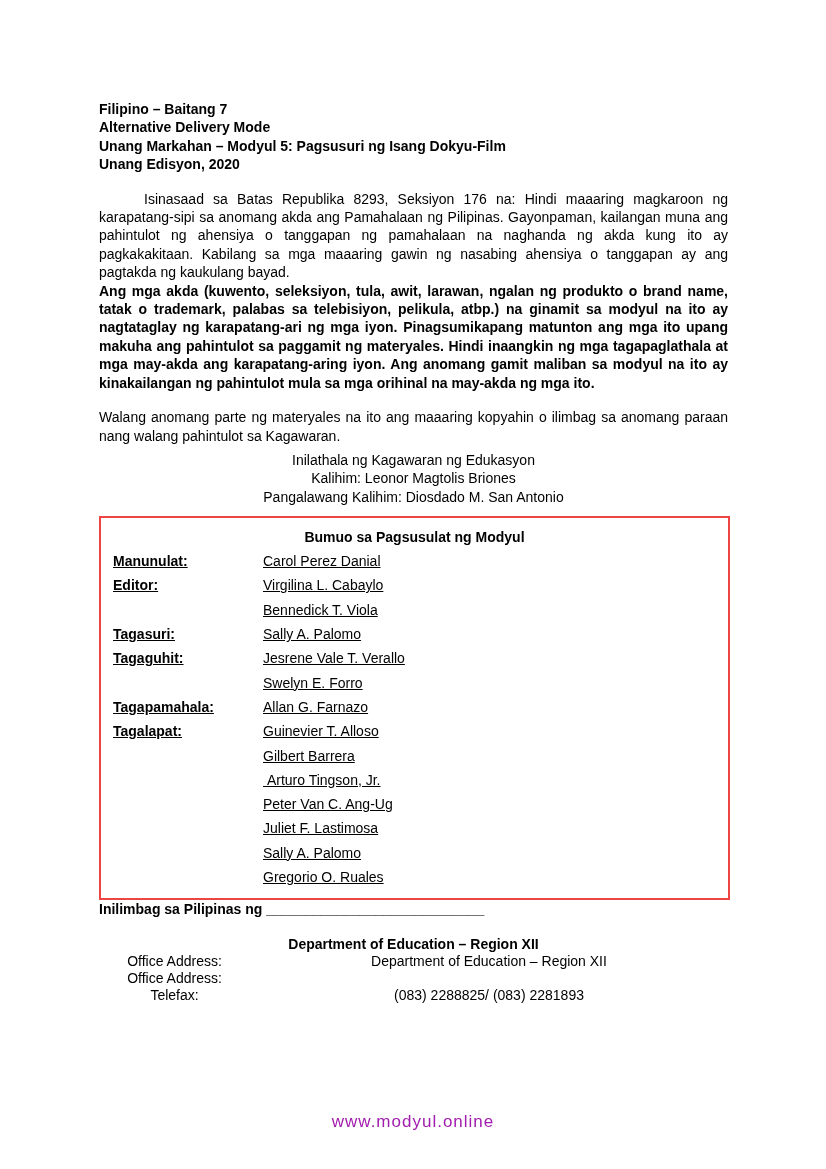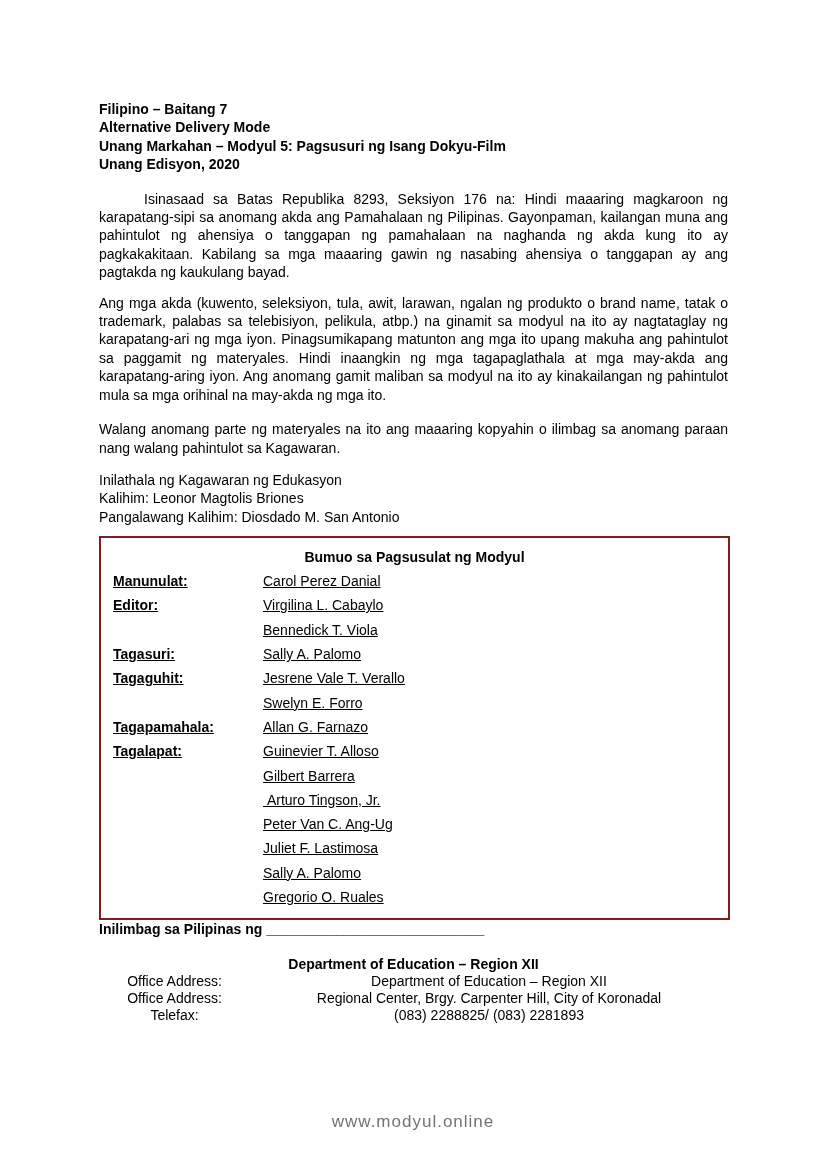--- a/index.html
+++ b/index.html
@@ -27,29 +27,29 @@
     line-height: 18.4px;
   }
   .module-header { font-weight: bold; }
   .module-header div { white-space: nowrap; }
 
   p.para {
     text-align: justify;
     margin-top: 12px;
   }
   p.para.first { margin-top: 16px; text-indent: 45px; }
-  p.para.second { margin-top: 12px; }
+  p.para.second { margin-top: 0; font-weight: bold; }
   p.para.third { margin-top: 16px; }
 
-  .publisher { margin-top: 14px; }
+  .publisher { margin-top: 6px; text-align: center; }
 
   .team-box {
     margin-top: 10px;
     width: 631px;
-    border: 2px solid #7f1d1d;
+    border: 2px solid #ef4444;
     padding: 7px 12px 9px 12px;
   }
   .team-title {
     font-weight: bold;
     text-align: center;
     line-height: 24px;
   }
   .team-row {
     display: flex;
     line-height: 24.3px;
@@ -70,21 +70,21 @@
   .contact-row { display: flex; }
   .contact-label { width: 151px; flex: 0 0 151px; }
   .contact-value { flex: 1; }
 
   .watermark {
     position: absolute;
     left: 0;
     right: 0;
     top: 1112px;
     text-align: center;
-    color: #737373;
+    color: #a21caf;
     font-size: 17px;
     letter-spacing: 1px;
     font-family: "Liberation Sans", sans-serif;
   }
 </style>
 </head>
 <body>
 
 <div class="page">
   <div class="content">
@@ -188,21 +188,20 @@
       <div class="contact-heading">Department of Education – Region XII</div>
       <div class="contact-rows">
 
           <div class="contact-row">
             <span class="contact-label">Office Address:</span>
             <span class="contact-value">Department of Education – Region XII</span>
           </div>
 
           <div class="contact-row">
             <span class="contact-label">Office Address:</span>
-            <span class="contact-value">Regional Center, Brgy. Carpenter Hill, City of Koronadal</span>
           </div>
 
           <div class="contact-row">
             <span class="contact-label">Telefax:</span>
             <span class="contact-value">(083) 2288825/ (083) 2281893</span>
           </div>
 
         </div>
     </div>
 

